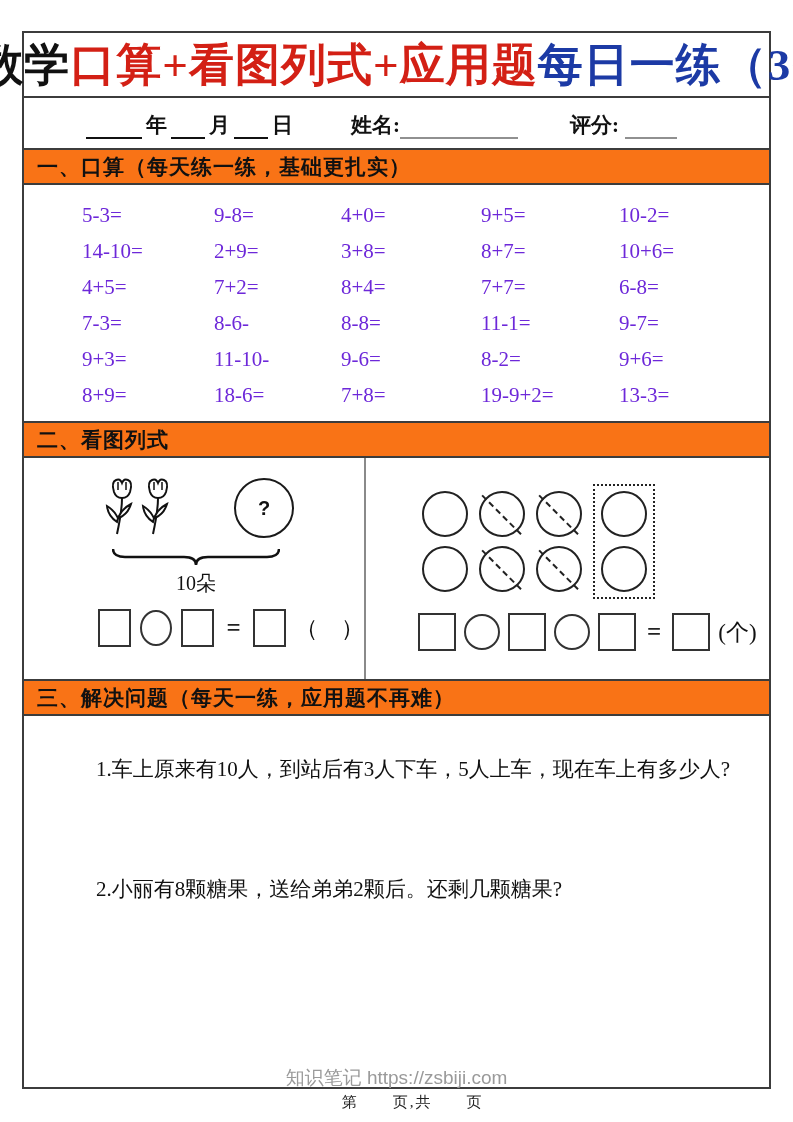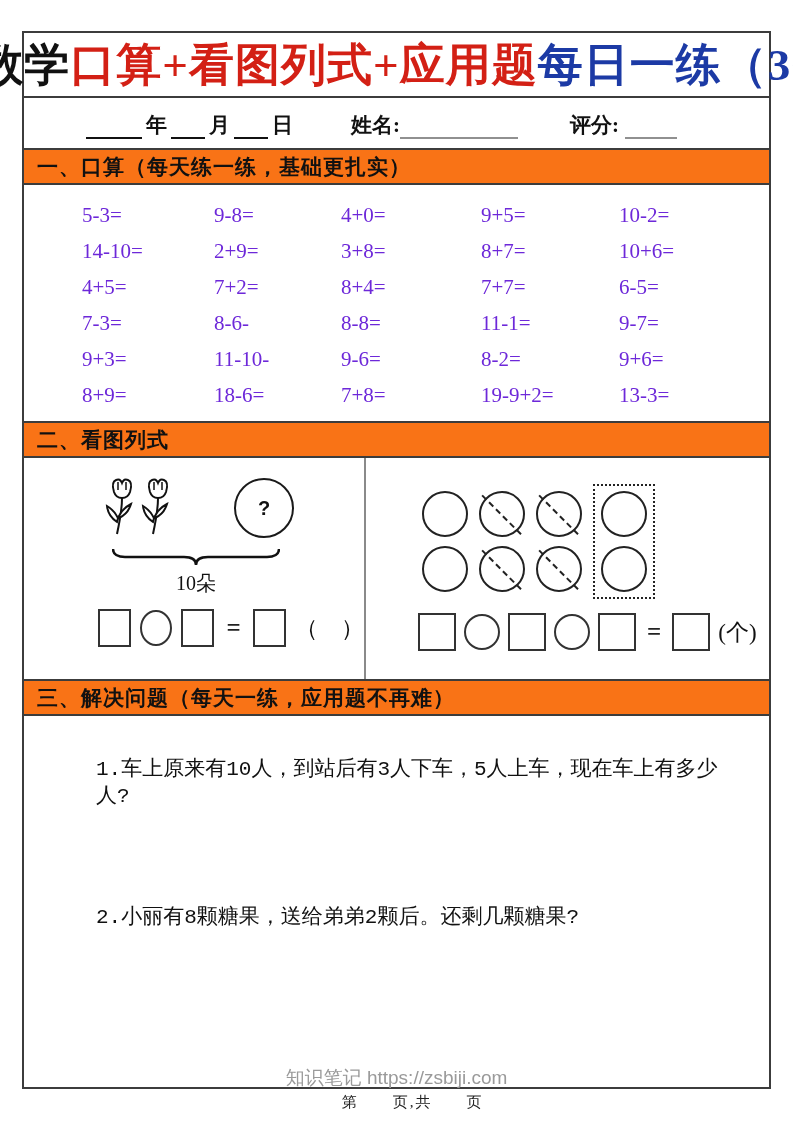--- a/index.html
+++ b/index.html
@@ -87,21 +87,21 @@
   .circ-col { display:flex; flex-direction:column; gap:9px; }
   .circ { position:relative; width:46px; height:46px; border:2.5px solid #222; border-radius:50%; }
   .circ .slash {
     position:absolute; left:-16%; top:50%; width:132%; height:0;
     border-top:2.5px dashed #222; transform:rotate(45deg); transform-origin:center;
   }
   .dotted-box { border:2px dotted #222; padding:5px 6px; }
 
   
   .word-area { height:375px; padding:40px 38px 0 72px; font-size:21px; color:#111;
-    font-family:Liberation Mono, monospace; }
+    font-family:Liberation Serif, serif; }
   .word-area p { margin-bottom:93px; line-height:1.3; }
 
   
   .watermark {
     position:absolute; left:50%; bottom:-4px; transform:translateX(-50%);
     color:#9a9a9a; font-size:19px; white-space:nowrap;
   }
   .page-info {
     position:absolute; left:16px; top:1093px; width:100%;
     text-align:center; font-size:15px; color:#222; letter-spacing:2px;
@@ -146,21 +146,21 @@
     <div>10-2=</div>
     <div>14-10=</div>
     <div>2+9=</div>
     <div>3+8=</div>
     <div>8+7=</div>
     <div>10+6=</div>
     <div>4+5=</div>
     <div>7+2=</div>
     <div>8+4=</div>
     <div>7+7=</div>
-    <div>6-5=</div>
+    <div>6-8=</div>
     <div>7-3=</div>
     <div>8-6-</div>
     <div>8-8=</div>
     <div>11-1=</div>
     <div>9-7=</div>
     <div>9+3=</div>
     <div>11-10-</div>
     <div>9-6=</div>
     <div>8-2=</div>
     <div>9+6=</div>

